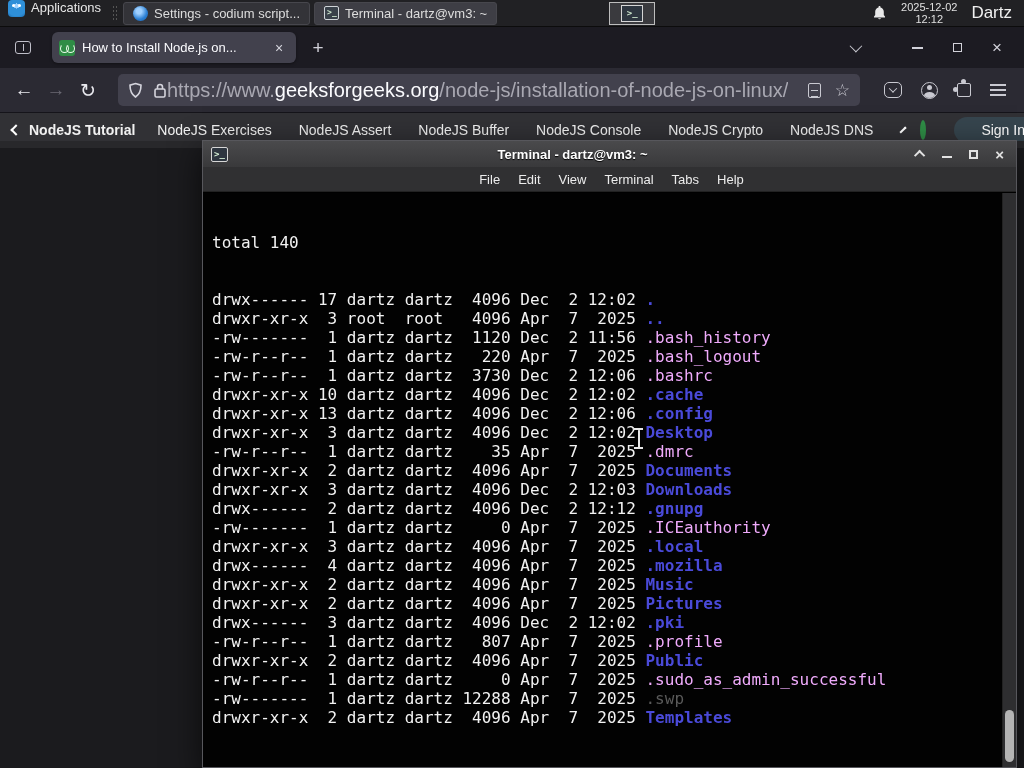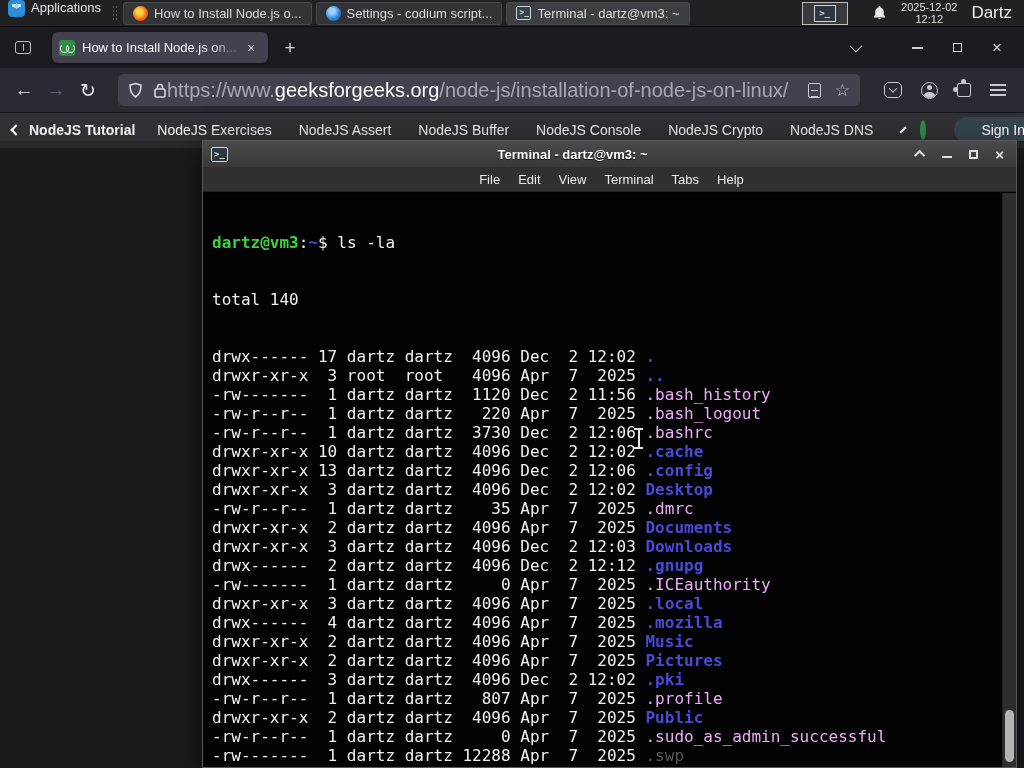--- a/index.html
+++ b/index.html
@@ -43,21 +43,21 @@
   .bell-icon svg { display:block; }
   .clock { text-align:center; font-size:11px; line-height:12px; color:#e0e0e0; }
   .panel-user { font-size:17px; color:#f0f0f0; padding-right:2px; }
 
   
   .ffwin { position:absolute; left:0; top:27px; width:1024px; height:741px; background:#1b1b1f; }
   .tabstrip { height:41px; background:#1c1b22; display:flex; align-items:center; padding:0 8px; }
   .ffview-btn { width:30px; height:26px; border-radius:4px; display:flex; align-items:center; justify-content:center; margin-right:14px; }
   .ffview-icon { width:16px; height:13px; border:1.6px solid #bfbfc9; border-radius:3px; position:relative; }
   .ffview-icon::before { content:""; position:absolute; left:2px; top:1.5px; width:5px; height:7px; border-right:1.6px solid #bfbfc9; }
-  .tab { width:216px; height:31px; background:#42414d; border-radius:6px; display:flex; align-items:center;
+  .tab { width:244px; height:31px; background:#42414d; border-radius:6px; display:flex; align-items:center;
     padding:0 7px; color:#fbfbfe; font-size:13px; position:relative; box-shadow:0 1px 3px rgba(0,0,0,.4); }
   .favicon-gfg { width:16px; height:16px; border-radius:3px; background:#2f8d46; flex:none; margin-right:7px; position:relative; }
   .favicon-gfg::before, .favicon-gfg::after { content:""; position:absolute; top:4px; width:7px; height:7px;
     border:1.7px solid #eafbea; border-radius:50%; border-top-color:transparent; }
   .favicon-gfg::before { left:0.5px; } .favicon-gfg::after { right:0.5px; }
   .tab-label { flex:1; white-space:nowrap; overflow:hidden; -webkit-mask-image:linear-gradient(90deg,#000 80%,transparent); mask-image:linear-gradient(90deg,#000 80%,transparent); }
   .tab-close { width:20px; height:20px; border-radius:4px; display:flex; align-items:center; justify-content:center;
     color:#d6d6de; font-size:14px; flex:none; }
   .newtab-btn { width:28px; height:28px; margin-left:8px; color:#d0d0d8; font-size:19px; display:flex; align-items:center; justify-content:center; border-radius:4px; }
   .tabs-chevron { margin-left:auto; margin-right:46px; width:24px; height:24px; display:flex; align-items:center; justify-content:center; }
@@ -145,24 +145,20 @@
 
 <div id="screen">
 
   <div class="panel">
     <div class="apps-btn">
       <span class="xfce-logo"></span>
       <span>Applications</span>
     </div>
     <span class="panel-sep"></span>
     <div class="win-btn">
-      <span class="mini-ff"></span>
-      <span>How to Install Node.js o...</span>
-    </div>
-    <div class="win-btn">
       <span class="mini-codium"></span>
       <span>Settings - codium script...</span>
     </div>
     <div class="win-btn active">
       <span class="mini-term">&gt;_</span>
       <span>Terminal - dartz@vm3: ~</span>
     </div>
     <div class="workspace-switcher">
       <span class="ws-mini-term">&gt;_</span>
     </div>
@@ -269,21 +265,20 @@
     </div>
     <div class="term-menu">
       <span>File</span>
       <span>Edit</span>
       <span>View</span>
       <span>Terminal</span>
       <span>Tabs</span>
       <span>Help</span>
     </div>
     <div class="term-body">
-      <div class="trow"><span class="prompt-user">dartz@vm3</span><span>:</span><span class="prompt-path">~</span><span>$ ls -la</span></div>
       <div class="trow">total 140</div>
       <div><div class="trow"><span>drwx------ 17 dartz dartz  4096 Dec  2 12:02 </span><span class="n-dir">.</span></div><div class="trow"><span>drwxr-xr-x  3 root  root   4096 Apr  7  2025 </span><span class="n-dir">..</span></div><div class="trow"><span>-rw-------  1 dartz dartz  1120 Dec  2 11:56 </span><span class="n-file">.bash_history</span></div><div class="trow"><span>-rw-r--r--  1 dartz dartz   220 Apr  7  2025 </span><span class="n-file">.bash_logout</span></div><div class="trow"><span>-rw-r--r--  1 dartz dartz  3730 Dec  2 12:06 </span><span class="n-file">.bashrc</span></div><div class="trow"><span>drwxr-xr-x 10 dartz dartz  4096 Dec  2 12:02 </span><span class="n-dir">.cache</span></div><div class="trow"><span>drwxr-xr-x 13 dartz dartz  4096 Dec  2 12:06 </span><span class="n-dir">.config</span></div><div class="trow"><span>drwxr-xr-x  3 dartz dartz  4096 Dec  2 12:02 </span><span class="n-dir">Desktop</span></div><div class="trow"><span>-rw-r--r--  1 dartz dartz    35 Apr  7  2025 </span><span class="n-file">.dmrc</span></div><div class="trow"><span>drwxr-xr-x  2 dartz dartz  4096 Apr  7  2025 </span><span class="n-dir">Documents</span></div><div class="trow"><span>drwxr-xr-x  3 dartz dartz  4096 Dec  2 12:03 </span><span class="n-dir">Downloads</span></div><div class="trow"><span>drwx------  2 dartz dartz  4096 Dec  2 12:12 </span><span class="n-dir">.gnupg</span></div><div class="trow"><span>-rw-------  1 dartz dartz     0 Apr  7  2025 </span><span class="n-file">.ICEauthority</span></div><div class="trow"><span>drwxr-xr-x  3 dartz dartz  4096 Apr  7  2025 </span><span class="n-dir">.local</span></div><div class="trow"><span>drwx------  4 dartz dartz  4096 Apr  7  2025 </span><span class="n-dir">.mozilla</span></div><div class="trow"><span>drwxr-xr-x  2 dartz dartz  4096 Apr  7  2025 </span><span class="n-dir">Music</span></div><div class="trow"><span>drwxr-xr-x  2 dartz dartz  4096 Apr  7  2025 </span><span class="n-dir">Pictures</span></div><div class="trow"><span>drwx------  3 dartz dartz  4096 Dec  2 12:02 </span><span class="n-dir">.pki</span></div><div class="trow"><span>-rw-r--r--  1 dartz dartz   807 Apr  7  2025 </span><span class="n-file">.profile</span></div><div class="trow"><span>drwxr-xr-x  2 dartz dartz  4096 Apr  7  2025 </span><span class="n-dir">Public</span></div><div class="trow"><span>-rw-r--r--  1 dartz dartz     0 Apr  7  2025 </span><span class="n-file">.sudo_as_admin_successful</span></div><div class="trow"><span>-rw-------  1 dartz dartz 12288 Apr  7  2025 </span><span class="n-dim">.swp</span></div><div class="trow"><span>drwxr-xr-x  2 dartz dartz  4096 Apr  7  2025 </span><span class="n-dir">Templates</span></div></div>
     </div>
     <div class="term-scrollbar">
       <div class="term-scroll-thumb"></div>
     </div>
   </div>
 
   <div class="ibeam"></div>
 </div>

